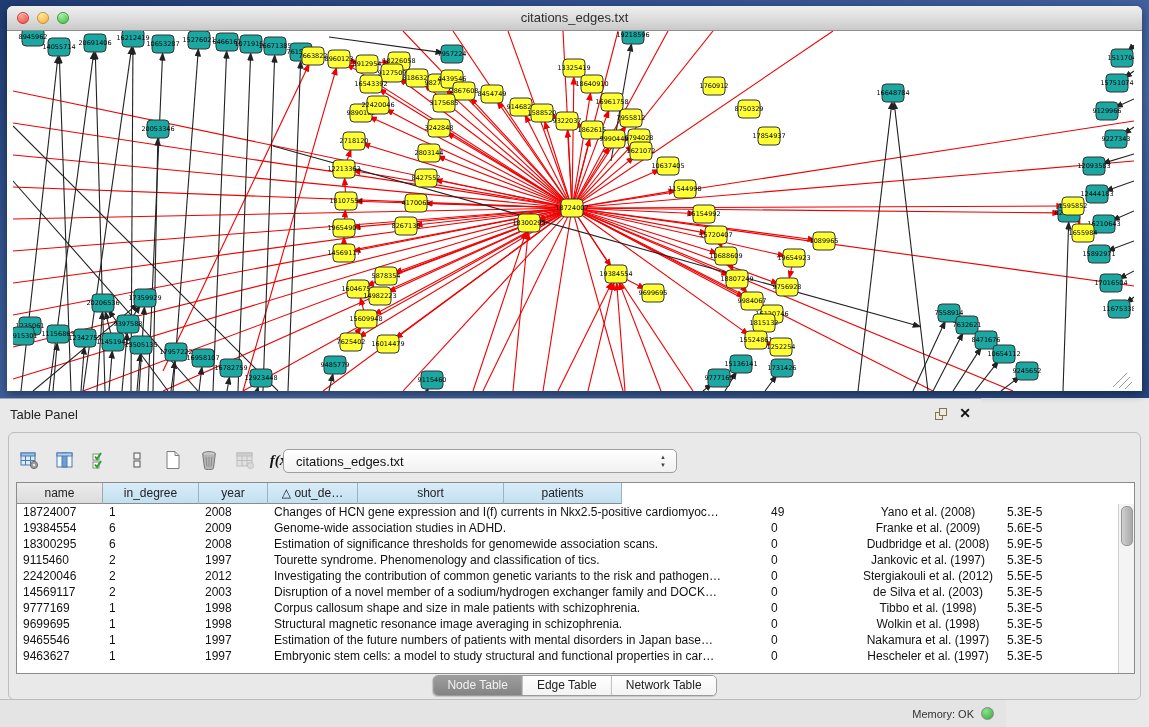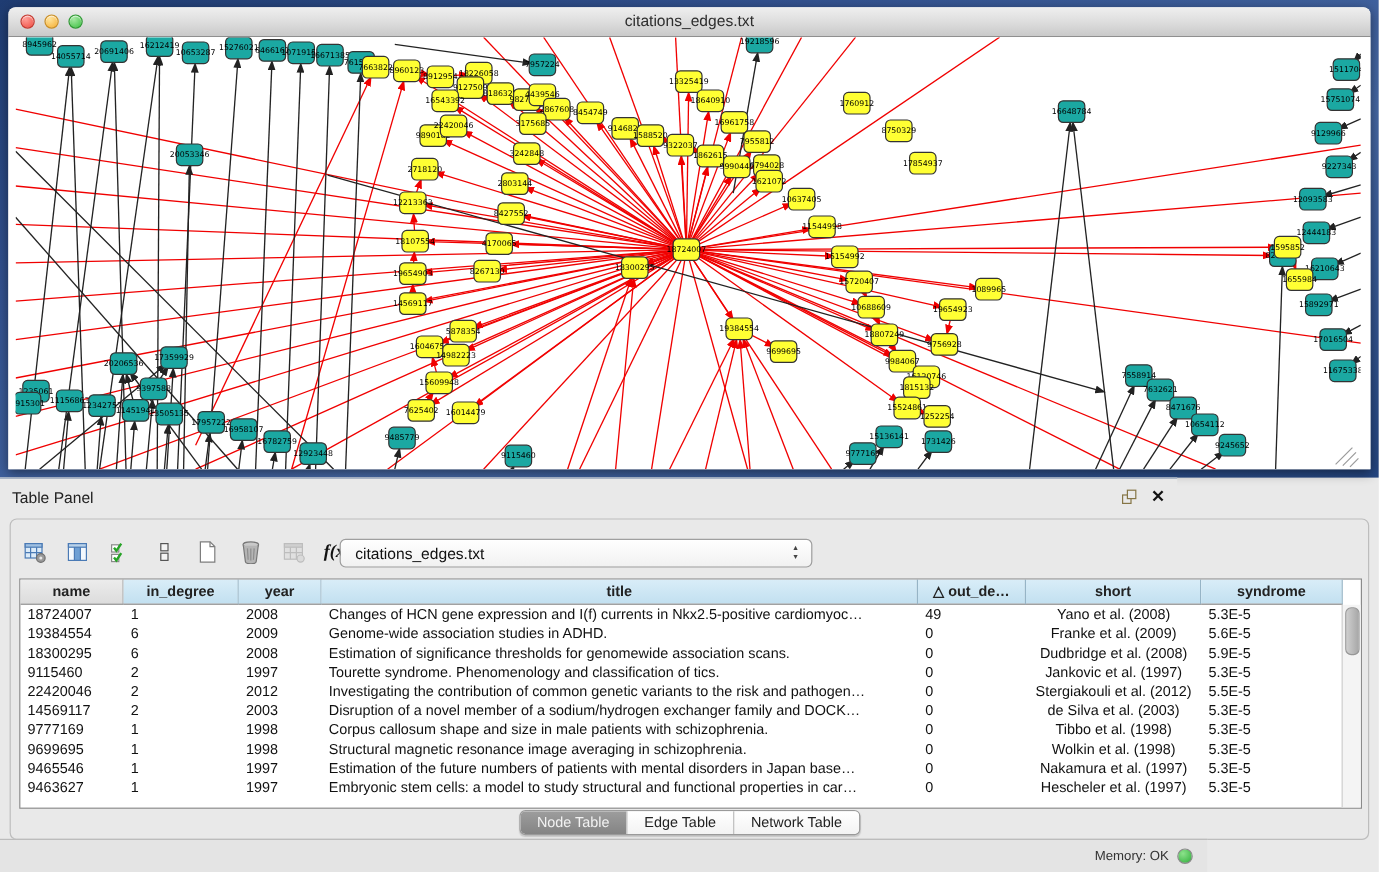--- a/index.html
+++ b/index.html
@@ -63,21 +63,21 @@
     box-shadow:inset 0 1px 0 #fff;
     font-size:13px;color:#111;line-height:24px;padding-left:12px;box-sizing:border-box;
     cursor:pointer;
   }
   .combo .arrows{position:absolute;right:10px;top:3px;font-size:6px;color:#444;line-height:8px;text-align:center;}
   
   .table-wrap{
     position:absolute;left:16px;top:482px;width:1117px;height:190px;
     border:1px solid #8b8b8b;background:#fff;overflow:hidden;
   }
-  .thead{display:flex;height:21px;font-weight:bold;}
+  .thead{display:flex;height:21px;}
   .th{
     box-sizing:border-box;height:21px;line-height:20px;text-align:center;
     font-size:12px;color:#222;
     background:linear-gradient(#d9edf8,#c2e0f0);
     border-right:1px solid #96b4c6;border-bottom:1px solid #8b8b8b;
     overflow:hidden;white-space:nowrap;cursor:pointer;
   }
   .th.c0{background:linear-gradient(#ececec,#dcdcdc);border-right:1px solid #a5a5a5;}
   .tbody{position:relative;}
   .tr{display:flex;height:16px;cursor:default;}
@@ -852,24 +852,23 @@
 <div class="combo">
   <span>citations_edges.txt</span>
   <span class="arrows">▲<br>▼</span>
 </div>
 
 <div class="table-wrap">
   <div class="thead">
       <div class="th c0">name</div>
       <div class="th c1">in_degree</div>
       <div class="th c2">year</div>
-      <div class="th c3">title</div>
       <div class="th c4">△ out_de…</div>
       <div class="th c5">short</div>
-      <div class="th c6">syndrome</div>
+      <div class="th c6">patients</div>
     </div>
   <div class="tbody">
       <div class="tr">
         <div class="td c0">18724007</div>
         <div class="td c1">1</div>
         <div class="td c2">2008</div>
         <div class="td c3">Changes of HCN gene expression and I(f) currents in Nkx2.5-positive cardiomyoc…</div>
         <div class="td c4">49</div>
         <div class="td c5">Yano et al. (2008)</div>
         <div class="td c6">5.3E-5</div>

